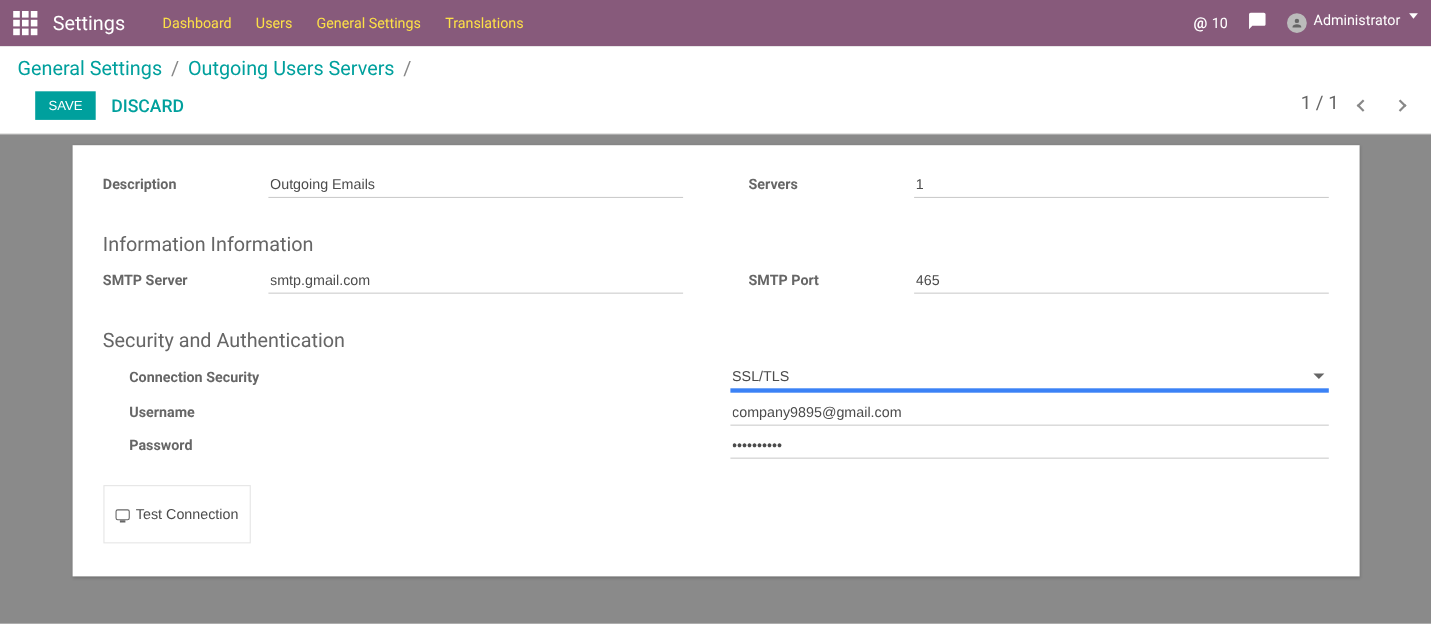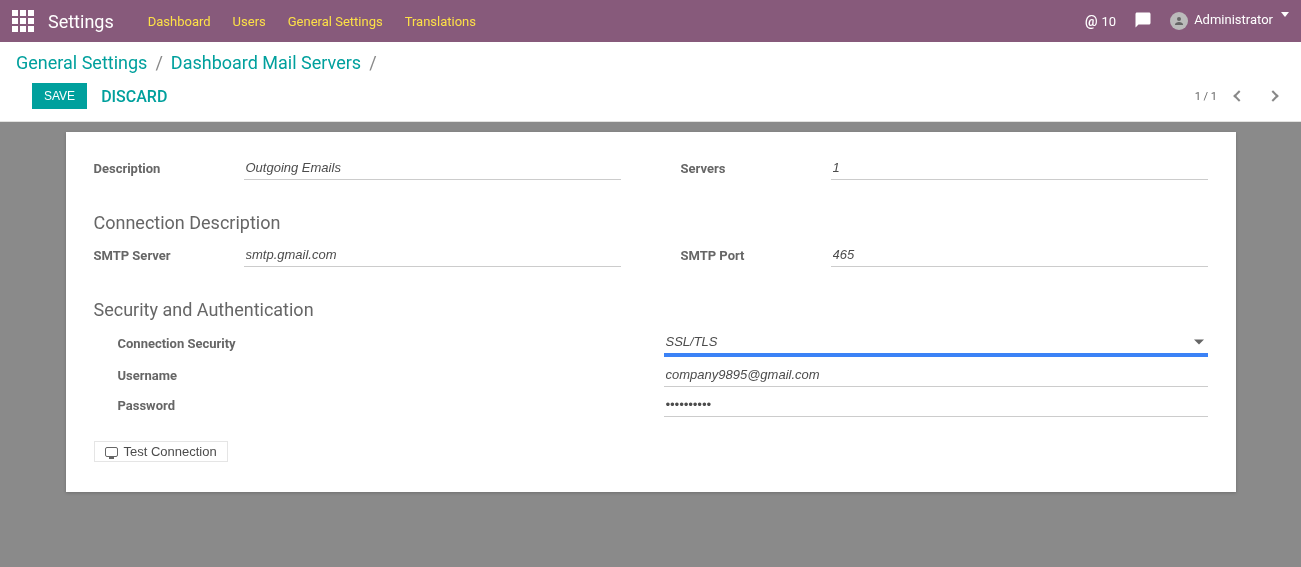--- a/index.html
+++ b/index.html
@@ -74,21 +74,21 @@
   .cp-buttons { display: flex; align-items: center; gap: 14px; }
   .btn-primary {
     background: #00A09D; color: #fff; border: none;
     padding: 6px 12px; font-size: 12px; font-weight: 500;
     cursor: pointer; text-transform: uppercase; margin-left: 16px;
   }
   .btn-link {
     color: #00A09D; font-size: 16px; cursor: pointer; text-transform: uppercase;
     font-weight: 500;
   }
-  .pager { display: flex; align-items: center; gap: 10px; color: #666; font-size: 11px;}
+  .pager { display: flex; align-items: flex-start; gap: 10px; color: #666; font-size: 17px;}
   .pager-arrow {
     width: 24px; height: 24px; display: flex; align-items: center; justify-content: center;
     cursor: pointer; color: #888;
   }
   .chevron-l, .chevron-r {
     width: 8px; height: 8px; border-top: 2px solid #888; border-right: 2px solid #888;
     display: inline-block;
   }
   .chevron-l { transform: rotate(-135deg); }
   .chevron-r { transform: rotate(45deg); }
@@ -121,21 +121,20 @@
   }
   .form-input {
     flex: 1;
     border: none;
     border-bottom: 1px solid #ccc;
     padding: 4px 2px;
     font-size: 13px;
     color: #4c4c4c;
     outline: none;
     background: transparent;
-    font-style: italic;
   }
   .section-title {
     font-size: 18px;
     font-weight: 400;
     color: #666;
     margin: 26px 0 10px 0;
   }
   .select-wrap {
     flex: 1; position: relative;
     border-bottom: 4px solid #3b82f6;
@@ -144,21 +143,21 @@
   .select-caret {
     position: absolute; right: 4px; top: 50%; transform: translateY(-50%);
     width: 0; height: 0;
     border-left: 5px solid transparent; border-right: 5px solid transparent;
     border-top: 5px solid #666;
     cursor: pointer;
   }
   .btn-default {
     background: #fff;
     border: 1px solid #e5e5e5;
-    padding: 2px 10px;
+    padding: 18px 10px;
     font-size: 13px;
     color: #4c4c4c;
     cursor: pointer;
     display: inline-flex; align-items: center; gap: 6px;
     margin-top: 18px;
   }
   .monitor-icon {
     width: 13px; height: 10px;
     border: 1.5px solid #666;
     border-radius: 2px;
@@ -225,21 +224,21 @@
       <span>Administrator</span>
       <span class="caret-down"></span>
     </div>
   </div>
 </div>
 
 <div class="control-panel">
   <div class="breadcrumb">
     <a>General Settings</a>
     <span class="sep">/</span>
-    <a>Dashboard Mail Servers</a>
+    <a>Outgoing Users Servers</a>
     <span class="sep">/</span>
   </div>
   <div class="cp-bottom">
     <div class="cp-buttons">
       <button class="btn-primary">Save</button>
       <span class="btn-link">Discard</span>
     </div>
     <div class="pager">
       <span>1 / 1</span>
       <span class="pager-arrow">
@@ -263,21 +262,21 @@
         </div>
       </div>
       <div class="form-col">
         <div class="form-group">
           <label class="form-label">Servers</label>
           <input class="form-input" value="1" style="">
         </div>
       </div>
     </div>
 
-    <h2 class="section-title">Connection Description</h2>
+    <h2 class="section-title">Information Information</h2>
     <div class="form-row">
       <div class="form-col">
         <div class="form-group">
           <label class="form-label">SMTP Server</label>
           <input class="form-input" value="smtp.gmail.com" style="">
         </div>
       </div>
       <div class="form-col">
         <div class="form-group">
           <label class="form-label">SMTP Port</label>

